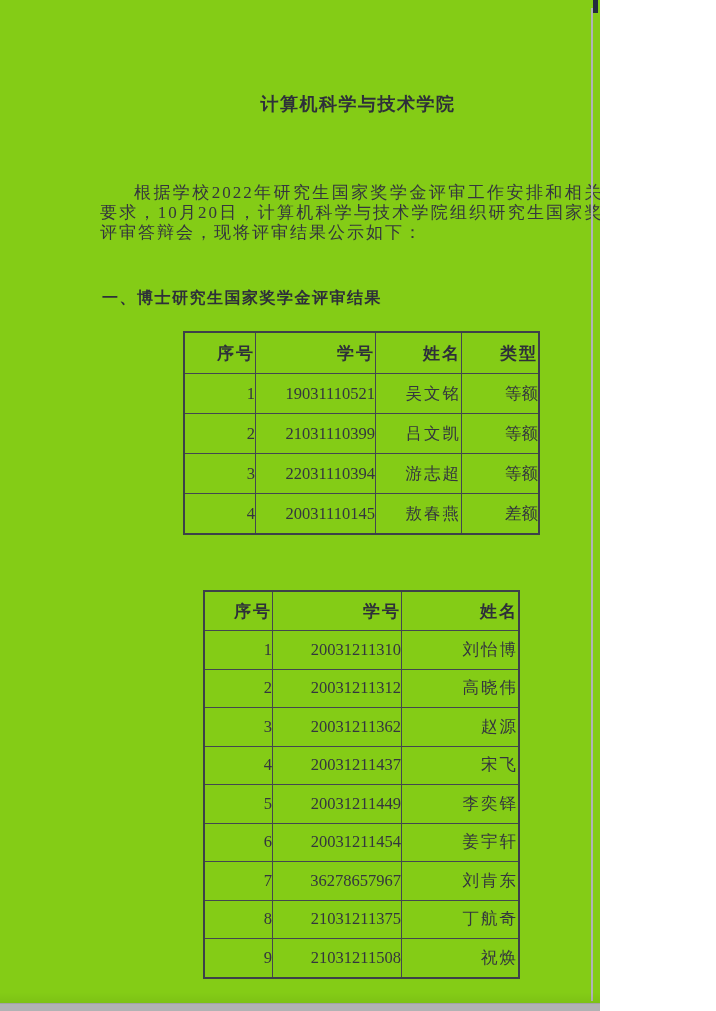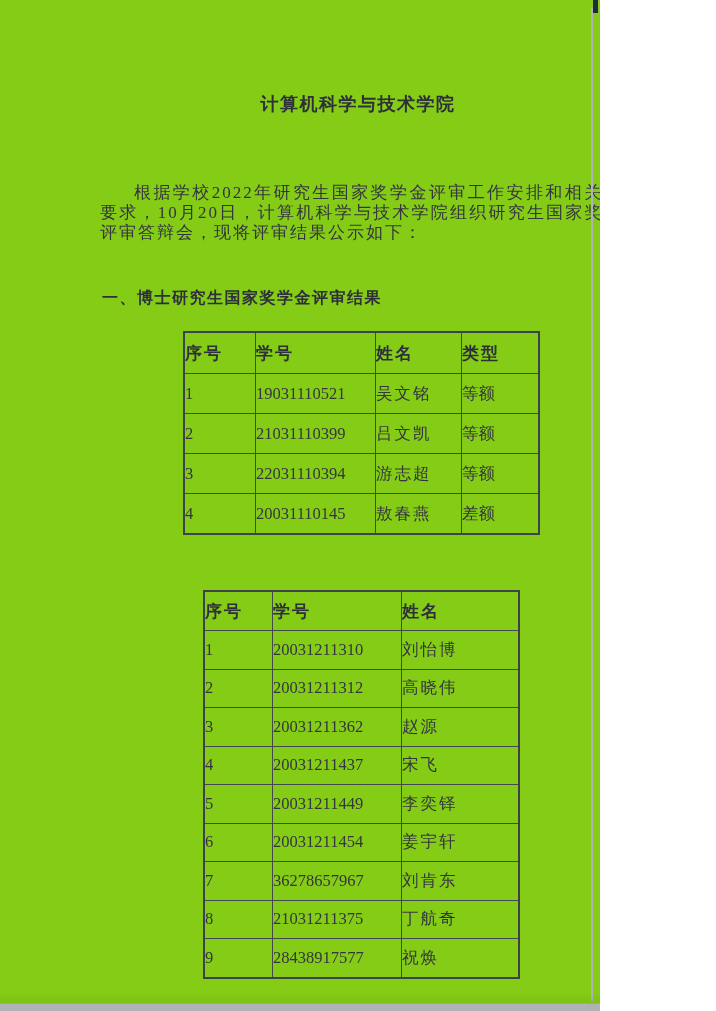--- a/index.html
+++ b/index.html
@@ -48,21 +48,21 @@
   .heading-1 { top: 288px; }
   .heading-2 { top: 546px; }
   table {
     position: absolute;
     border-collapse: collapse;
     table-layout: fixed;
     background: transparent;
   }
   th, td {
     border: 1px solid #43474f;
-    text-align: left;
+    text-align: right;
     vertical-align: middle;
     padding: 0;
     overflow: hidden;
     margin-left: 20px;
   }
   table { border: 2px solid #3d4149; }
   th {
     font-size: 17px;
     font-weight: bold;
     letter-spacing: 2px;
@@ -209,21 +209,21 @@
           <td>36278657967</td>
           <td class="name-cell">刘肯东</td>
         </tr>
         <tr>
           <td>8</td>
           <td>21031211375</td>
           <td class="name-cell">丁航奇</td>
         </tr>
         <tr>
           <td>9</td>
-          <td>28438917577</td>
+          <td>21031211508</td>
           <td class="name-cell">祝焕</td>
         </tr>
       </tbody>
     </table>
 
   <div class="edge-line-right"></div>
   <div class="corner-mark"></div>
   <div class="bottom-shadow"></div>
   <div class="bottom-band"></div>
 

